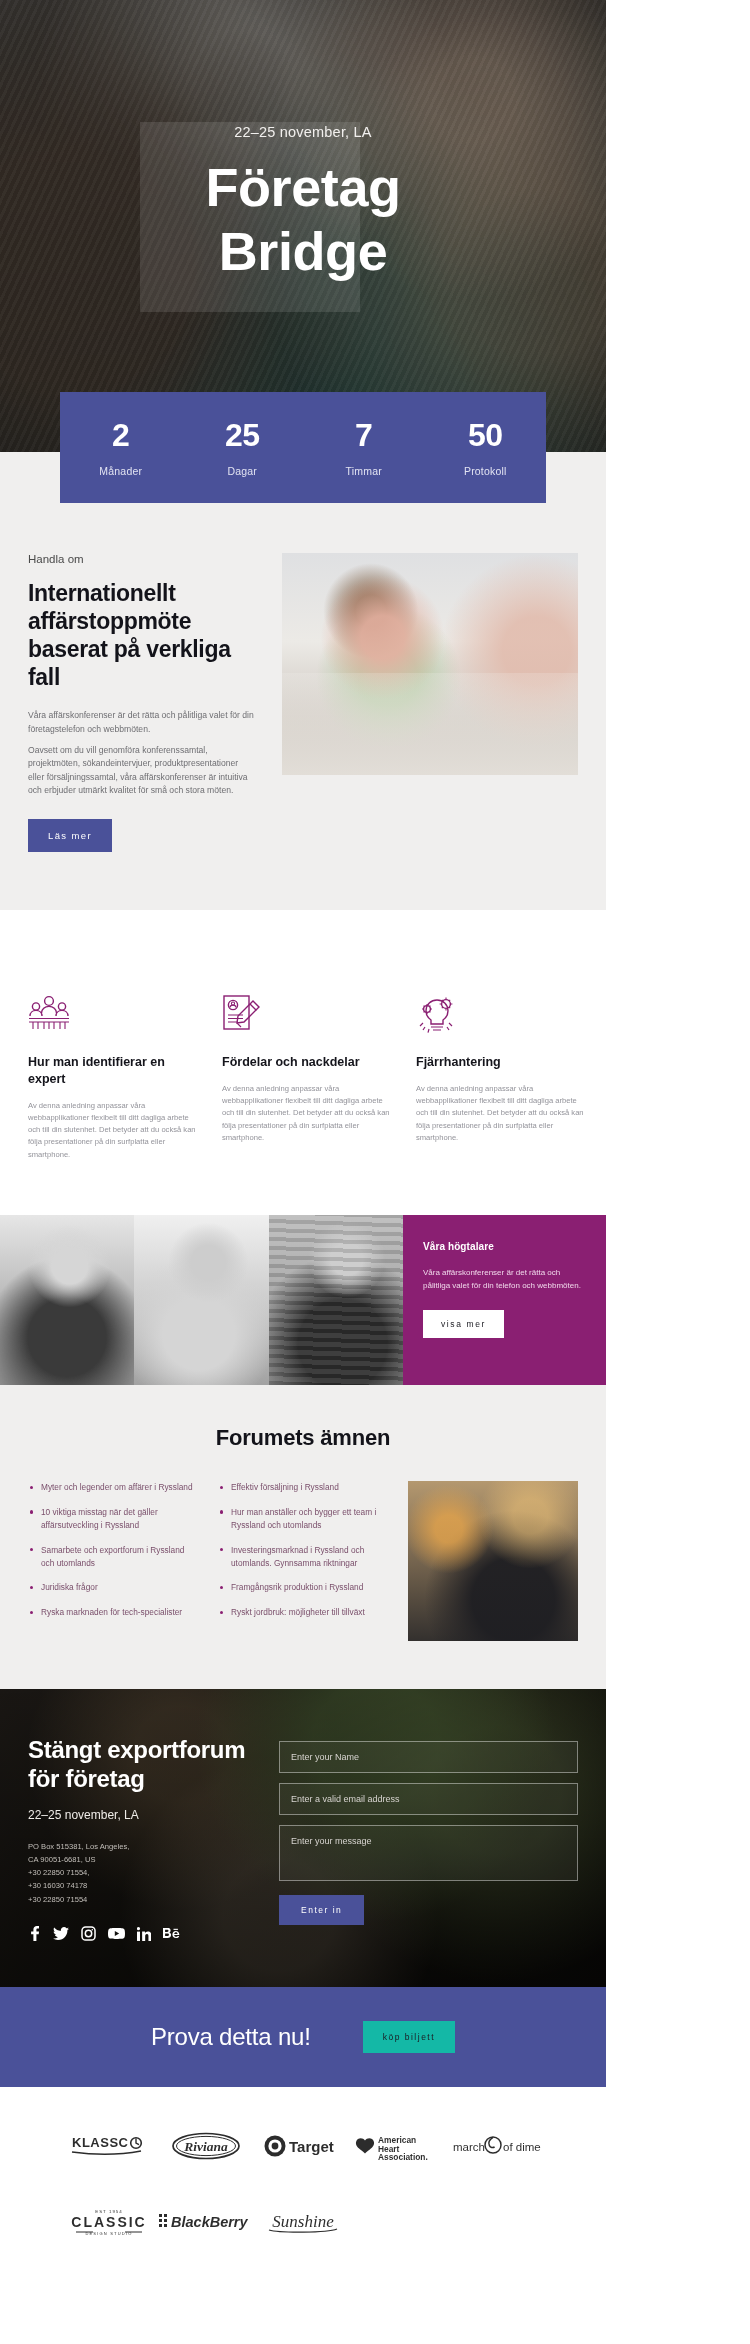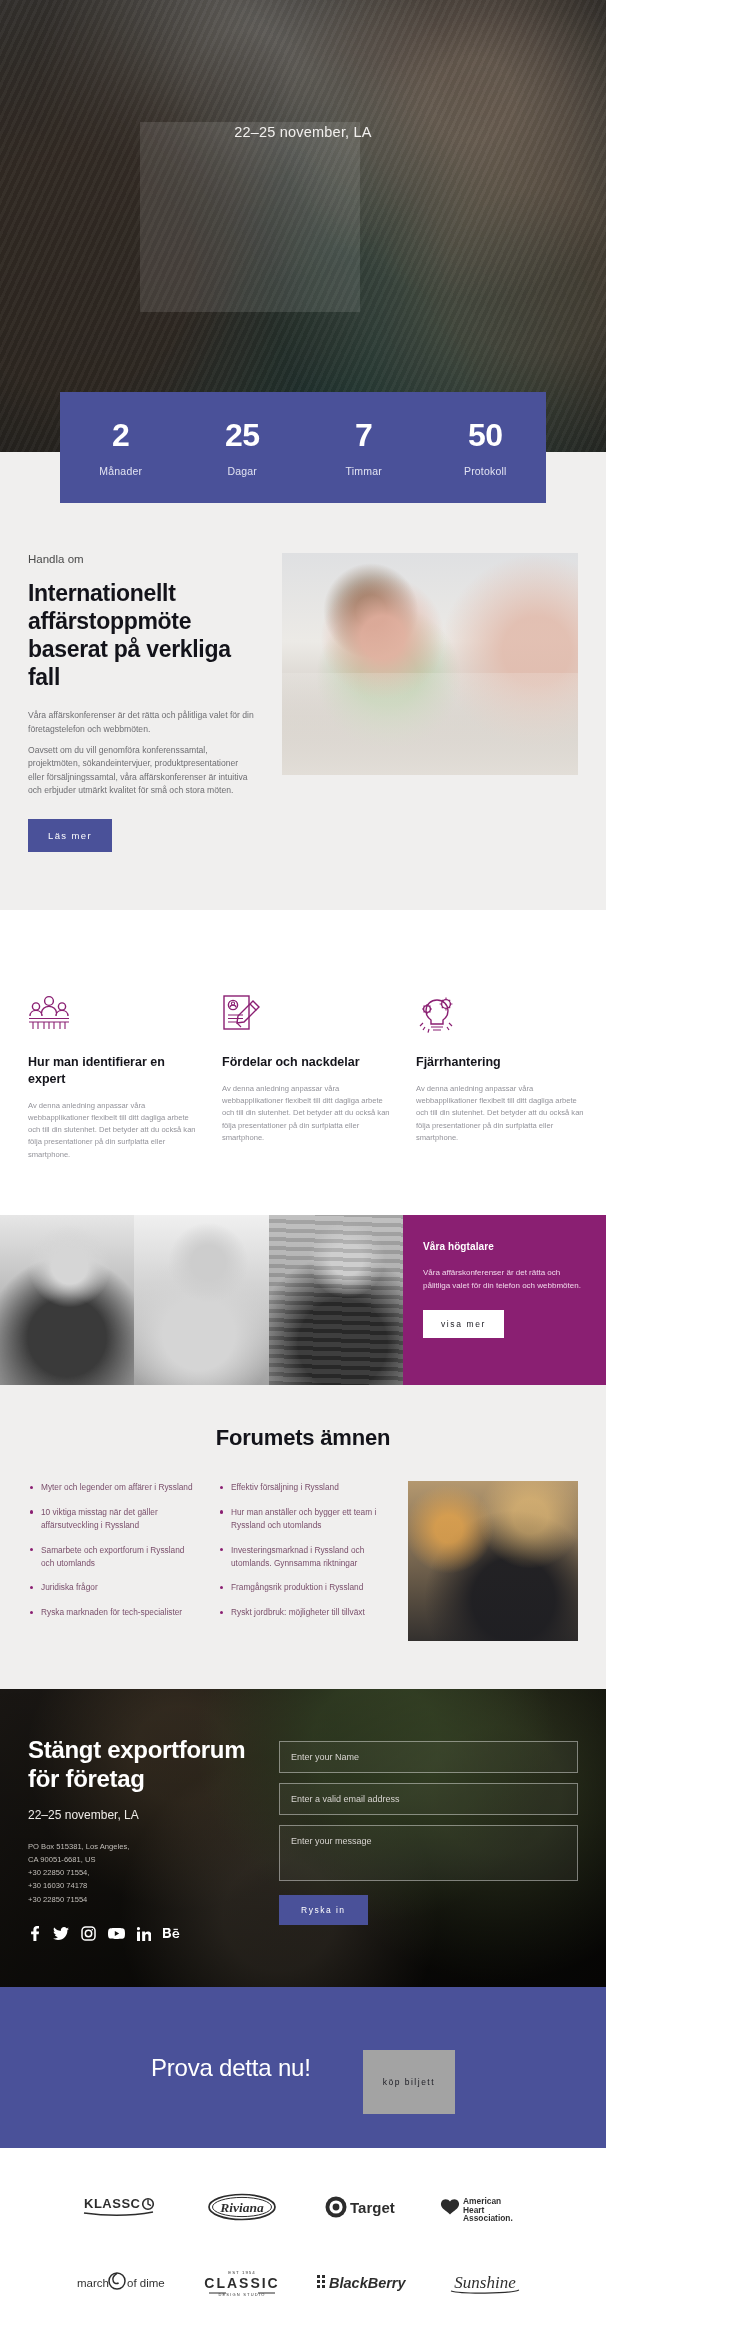--- a/index.html
+++ b/index.html
@@ -241,44 +241,48 @@
   }
 
   
   .cta {
     background: #4a5199; color: #fff;
     display: flex; align-items: center; justify-content: center;
     gap: 52px; padding: 34px 20px;
   }
   .cta-title { font-size: 24px; font-weight: 400; letter-spacing: -0.2px; }
   .btn-ticket {
-    background: #a3a3a3; color: #1b1b22; border: none;
-    padding: 27px 20px; font-size: 8.5px; letter-spacing: 1.5px;
-    font-family: inherit; cursor: pointer; margin-top: 29px;
+    background: #14b8a6; color: #1b1b22; border: none;
+    padding: 11px 20px; font-size: 8.5px; letter-spacing: 1.5px;
+    font-family: inherit; cursor: pointer;
   }
 
   
   .logos {
     background: #fff; padding: 44px 60px 54px 60px;
-    display: grid; grid-template-columns: repeat(4, 1fr);
+    display: grid; grid-template-columns: repeat(5, 1fr);
     row-gap: 44px; justify-items: center; align-items: center;
   }
   .logo-cell { opacity: .92; }
   .logo-cell svg { display: block; }
 </style>
 </head>
 <body>
 
 <div class="page">
 
   <section class="hero">
     <div class="hero-photo"></div>
     <div class="hero-overlay"></div>
     <div class="hero-inner">
       <div class="hero-date">22–25 november, LA</div>
+      <h1 class="hero-title">
+        <span>Företag</span><br>
+        <span>Bridge</span>
+      </h1>
     </div>
   </section>
 
   <div class="counter-wrap">
     <div class="counter-bar">
       <div class="counter-cell">
         <div class="counter-num">2</div>
         <div class="counter-label">Månader</div>
       </div>
       <div class="counter-cell">
@@ -448,21 +452,21 @@
                 <path d="M12.7 2.9c2.2 0 3.6 1.35 3.6 3.7v.5h-5.1c.07 1.1.75 1.75 1.85 1.75.75 0 1.35-.33 1.58-.93h1.55c-.4 1.45-1.6 2.2-3.2 2.2-2.25 0-3.6-1.5-3.6-3.6 0-2.1 1.4-3.62 3.32-3.62zm-1.5 3.05h3.4c-.1-1-.7-1.6-1.65-1.6-.95 0-1.6.6-1.75 1.6z"></path>
               </svg>
           </a>
         </div>
       </div>
 
       <div class="contact-right">
         <input class="field" type="text" placeholder="Enter your Name" style="">
         <input class="field" type="email" placeholder="Enter a valid email address" style="">
         <textarea class="field" placeholder="Enter your message" style=""></textarea>
-        <button class="btn-send">Ryska in</button>
+        <button class="btn-send">Enter in</button>
       </div>
     </div>
   </section>
 
   <section class="cta">
     <div class="cta-title">Prova detta nu!</div>
     <button class="btn-ticket">köp biljett</button>
   </section>
 
   <section class="logos">

